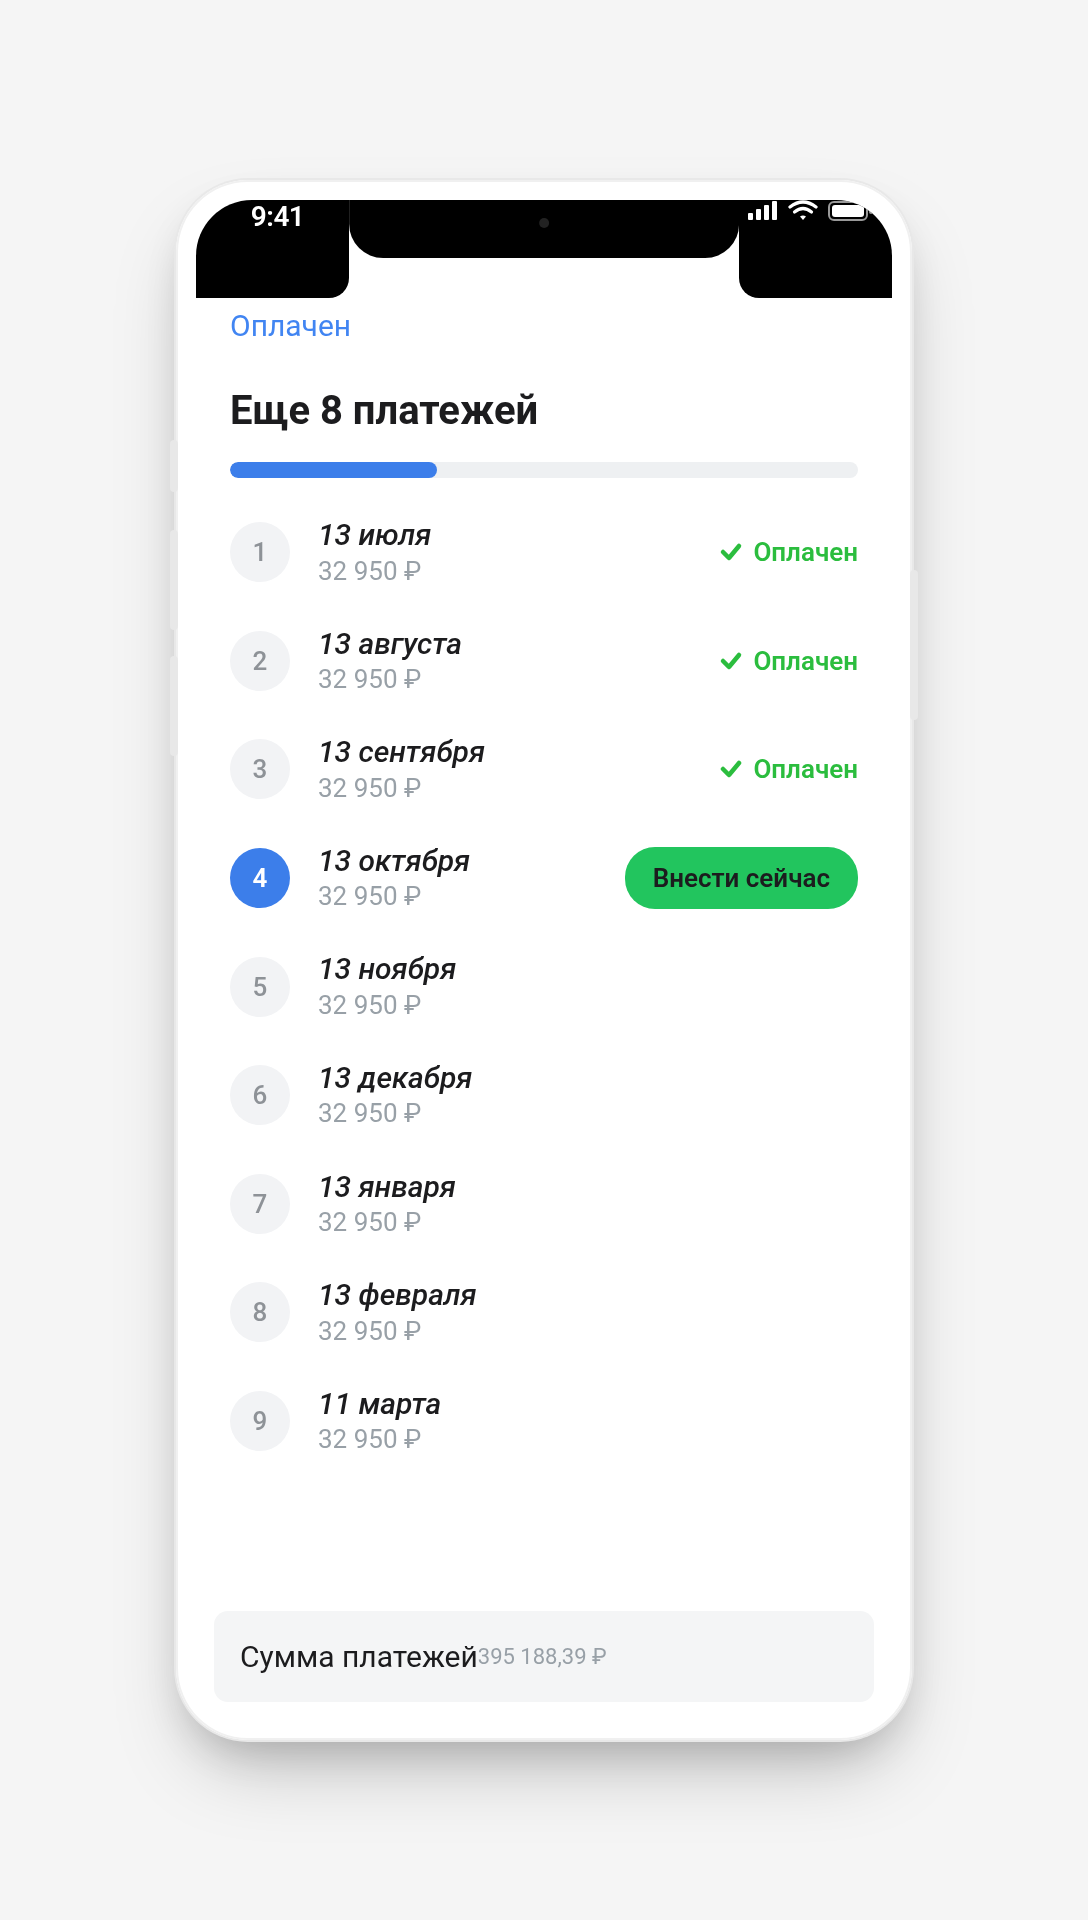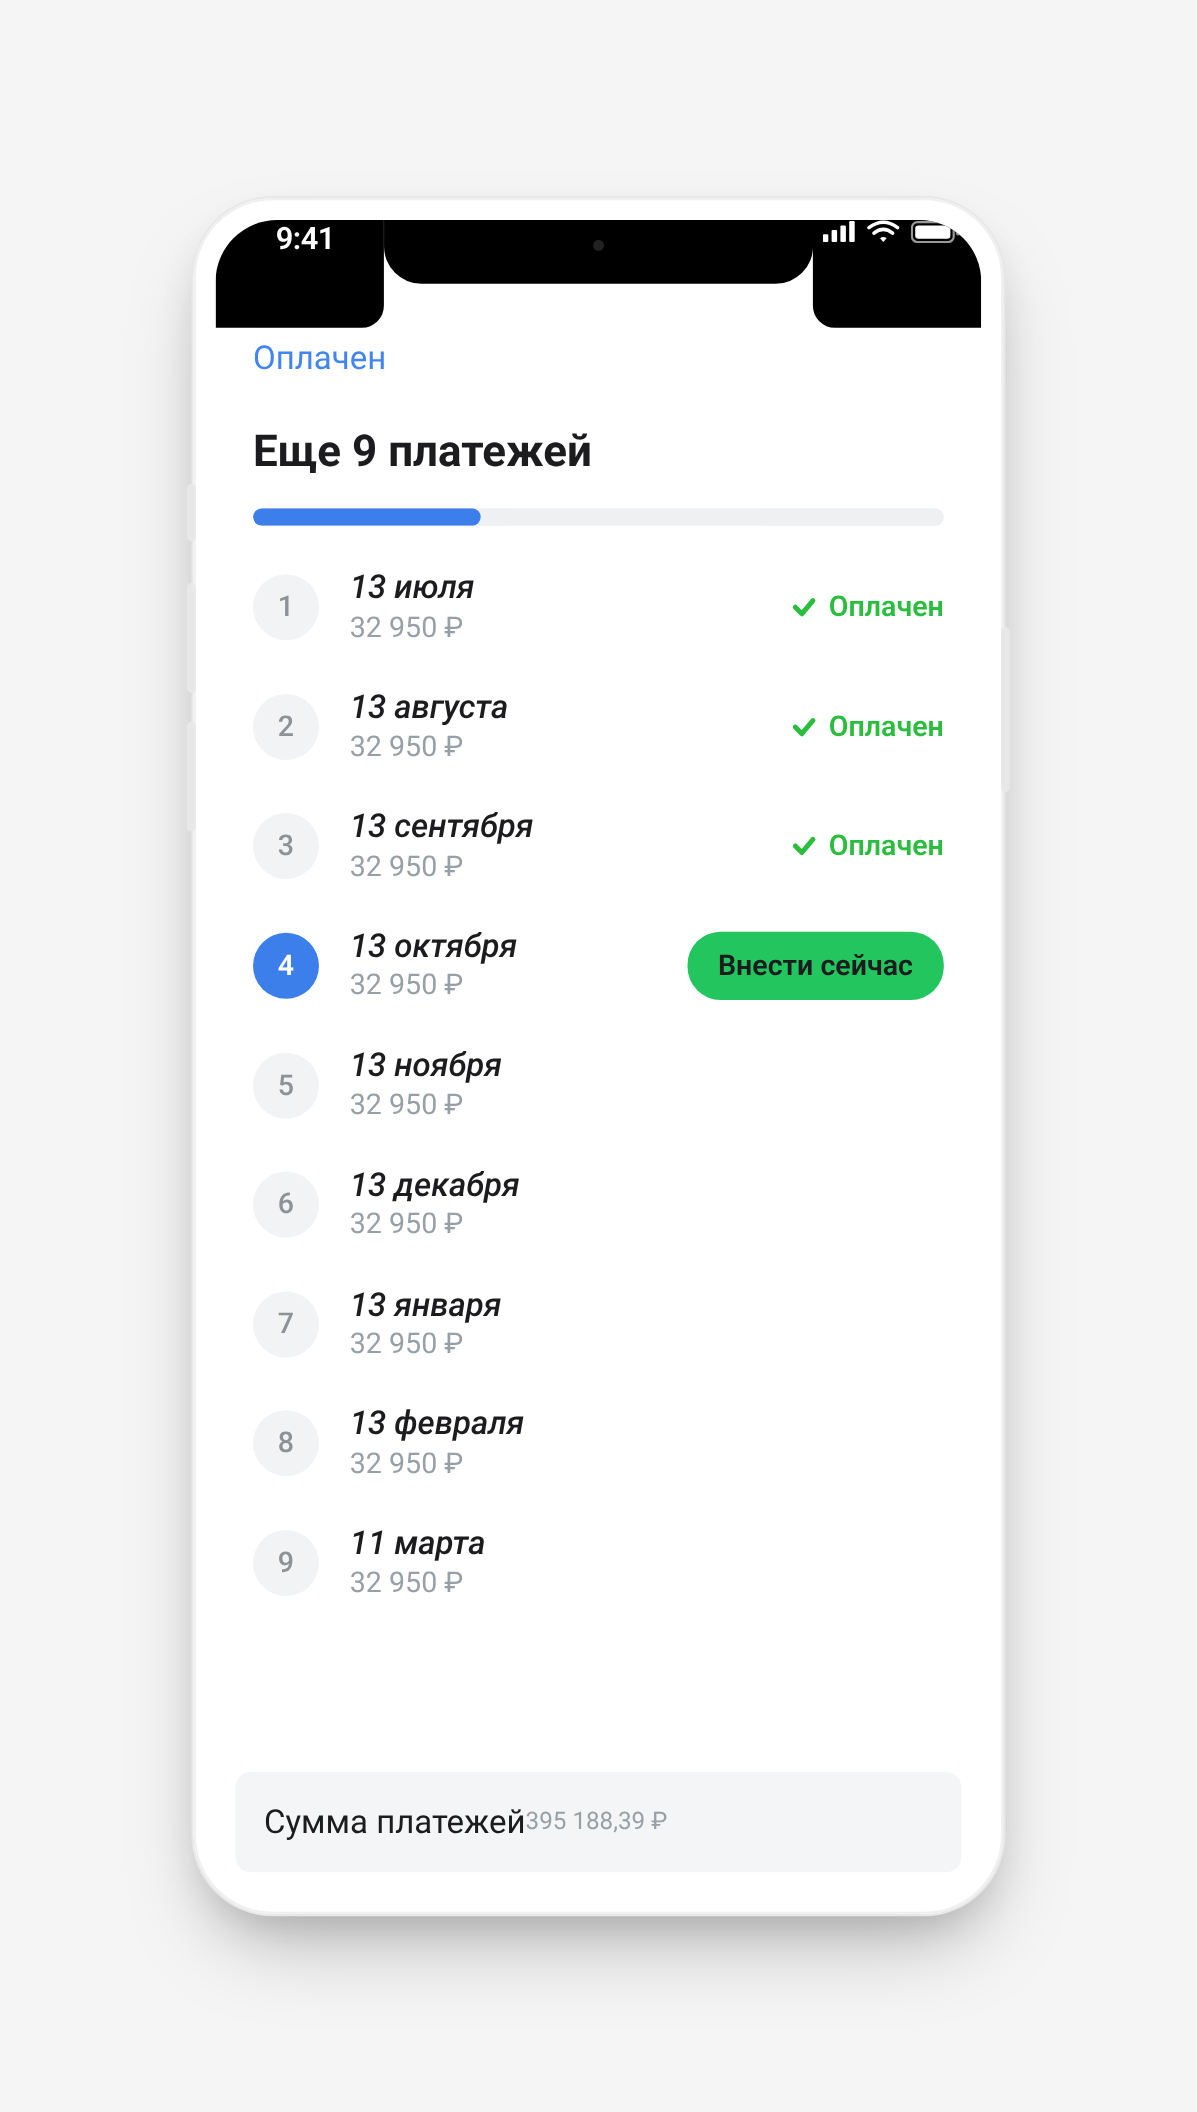--- a/index.html
+++ b/index.html
@@ -275,21 +275,21 @@
               <rect x="1" y="2" width="38" height="18" rx="5" stroke="#fff" stroke-width="2" fill="none" opacity="0.6"></rect>
               <rect x="4" y="5" width="32" height="12" rx="3" fill="#fff"></rect>
               <rect x="41" y="8" width="4" height="6" rx="2" fill="#fff" opacity="0.6"></rect>
             </svg>
           </span>
         </div>
       </div>
 
       <div class="content">
         <div class="close-link">Оплачен</div>
-        <div class="page-title">Еще 9 платежей</div>
+        <div class="page-title">Еще 8 платежей</div>
 
         <div class="progress-wrap">
           <div class="progress-fill" id="progress-fill" style="width: 33%;"></div>
         </div>
 
         <div class="payment-list" id="payment-list">
             <div class="payment-row">
               <div class="badge">1</div>
               <div class="pay-info">
                 <div class="pay-date">13 июля</div>

